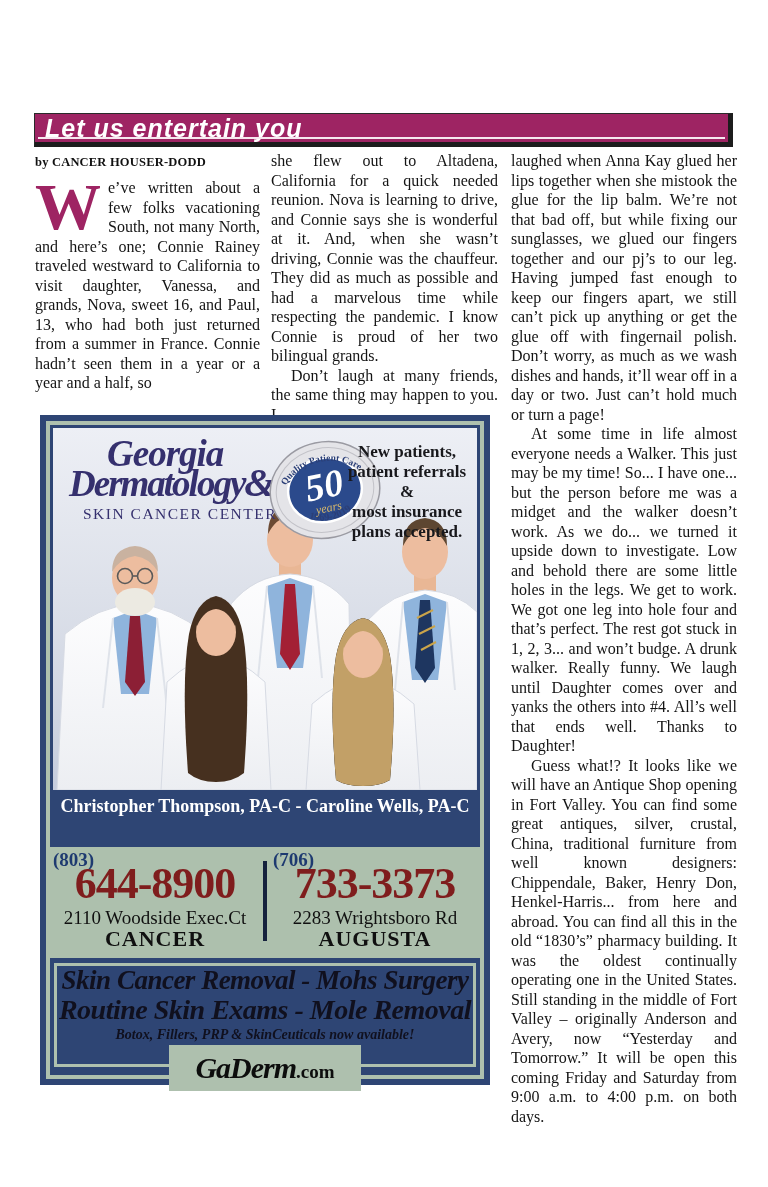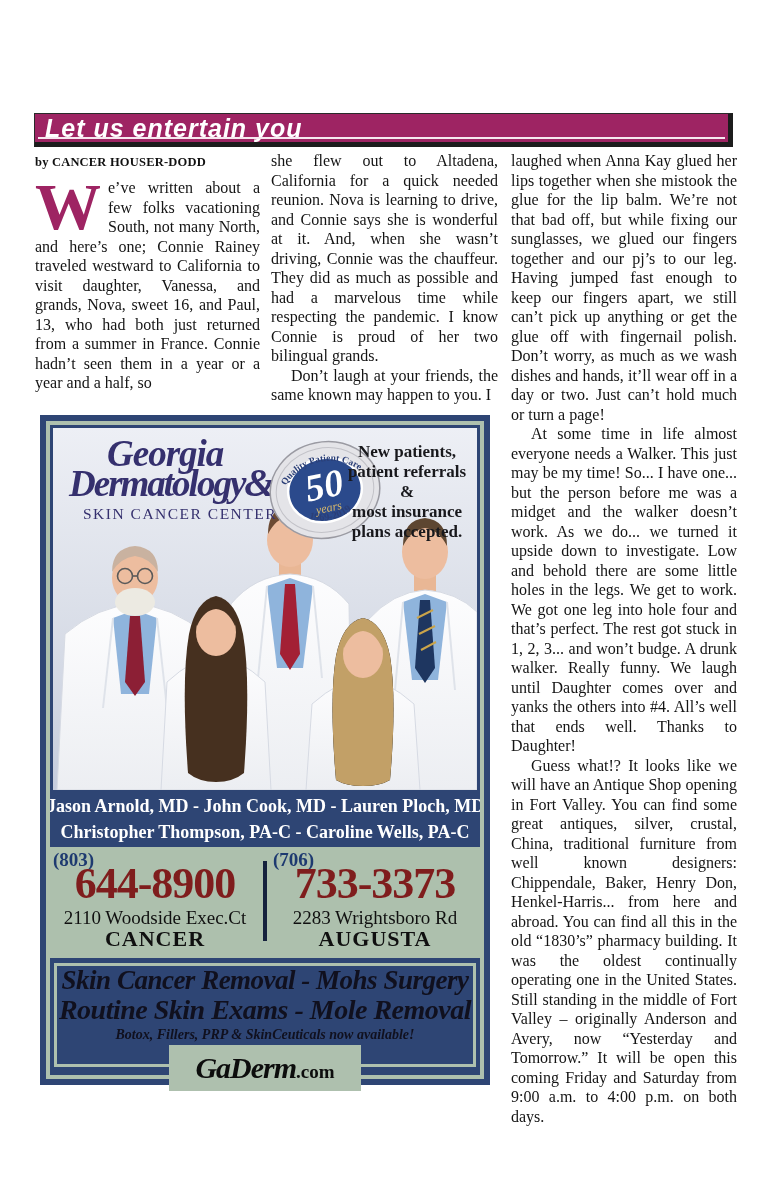--- a/index.html
+++ b/index.html
@@ -80,21 +80,21 @@
   </div>
 
   <div class="byline">by CANCER HOUSER-DODD</div>
 
   <div class="col col-1">
     <p><span class="dropcap">W</span><span>e’ve written about a few folks vacationing South, not many North, and here’s one; Connie Rainey traveled westward to California to visit daughter, Vanessa, and grands, Nova, sweet 16, and Paul, 13, who had both just returned from a summer in France. Connie hadn’t seen them in a year or a year and a half, so</span></p>
   </div>
 
   <div class="col col-2">
     <p>she flew out to Altadena, California for a quick needed reunion. Nova is learning to drive, and Connie says she is wonderful at it. And, when she wasn’t driving, Connie was the chauffeur. They did as much as possible and had a marvelous time while respecting the pandemic. I know Connie is proud of her two bilingual grands.</p>
-    <p>Don’t laugh at your friends, the same known may happen to you. I</p>
+    <p>Don’t laugh at many friends, the same thing may happen to you. I</p>
   </div>
 
   <div class="col col-3">
     <p>laughed when Anna Kay glued her lips together when she mistook the glue for the lip balm. We’re not that bad off, but while fixing our sunglasses, we glued our fingers together and our pj’s to our leg. Having jumped fast enough to keep our fingers apart, we still can’t pick up anything or get the glue off with fingernail polish. Don’t worry, as much as we wash dishes and hands, it’ll wear off in a day or two. Just can’t hold much or turn a page!</p>
     <p>At some time in life almost everyone needs a Walker. This just may be my time! So... I have one... but the person before me was a midget and the walker doesn’t work. As we do... we turned it upside down to investigate. Low and behold there are some little holes in the legs. We get to work. We got one leg into hole four and that’s perfect. The rest got stuck in 1, 2, 3... and won’t budge. A drunk walker. Really funny. We laugh until Daughter comes over and yanks the others into #4. All’s well that ends well. Thanks to Daughter!</p>
     <p>Guess what!? It looks like we will have an Antique Shop opening in Fort Valley. You can find some great antiques, silver, crustal, China, traditional furniture from well known designers: Chippendale, Baker, Henry Don, Henkel-Harris... from here and abroad. You can find all this in the old “1830’s” pharmacy building. It was the oldest continually operating one in the United States. Still standing in the middle of Fort Valley – originally Anderson and Avery, now “Yesterday and Tomorrow.” It will be open this coming Friday and Saturday from 9:00 a.m. to 4:00 p.m. on both days.</p>
   </div>
 
   <div class="ad">
 
@@ -193,21 +193,20 @@
       <div class="promo">
         <div>New patients,</div>
         <div>patient referrals &amp;</div>
         <div>most insurance</div>
         <div>plans accepted.</div>
       </div>
     </div>
 
     <div class="names-bar">
       <div class="names-pad">
-        <div class="names-line">Jason Arnold, MD - John Cook, MD - Lauren Ploch, MD</div>
         <div class="names-line">Christopher Thompson, PA-C - Caroline Wells, PA-C</div>
       </div>
     </div>
 
     <div class="phone-bar">
       <div class="loc loc-left">
         <div class="area-code">(803)</div>
         <div class="phone-number">644-8900</div>
         <div class="address">2110 Woodside Exec.Ct</div>
         <div class="city">CANCER</div>

